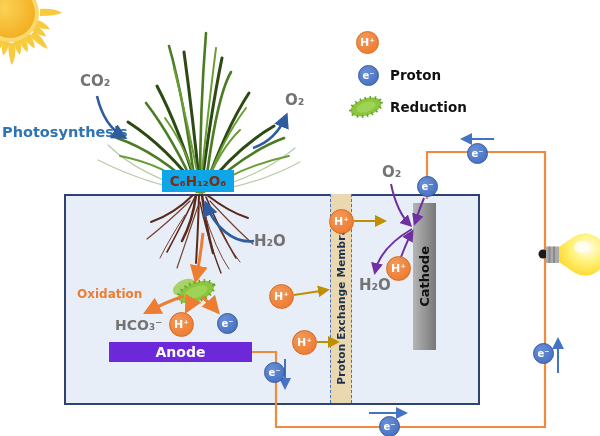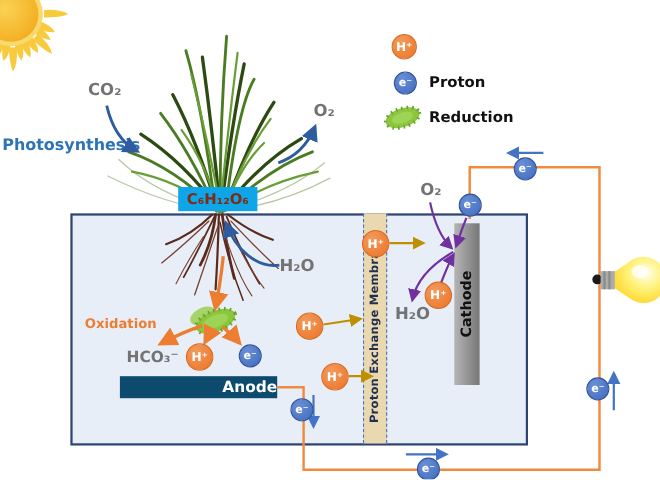--- a/index.html
+++ b/index.html
@@ -9,22 +9,22 @@
   }
   .abs{position:absolute;}
   .lbl{position:absolute;font-weight:bold;color:#737373;white-space:nowrap;line-height:1;}
   
   #tank{left:64px;top:194px;width:412px;height:207px;background:#e7eef8;border:2.5px solid #2e4370;}
   #membrane{left:330px;top:194px;width:22px;height:209px;background:#ead9b0;
     border-left:1.5px dashed #4472c4;border-right:1.5px dashed #4472c4;box-sizing:border-box;
     display:flex;align-items:center;justify-content:center;}
   #membrane .vtext{writing-mode:vertical-rl;transform:rotate(180deg);
     font-size:10.5px;font-weight:600;color:#1f3050;letter-spacing:.2px;}
-  #anode{left:109px;top:342px;width:143px;height:20px;background:#0c4a6e;
-    display:flex;align-items:center;justify-content:flex-end;color:#fff;font-weight:bold;font-size:14px;}
+  #anode{left:109px;top:342px;width:143px;height:20px;background:#6d28d9;
+    display:flex;align-items:center;justify-content:center;color:#fff;font-weight:bold;font-size:14px;}
   #cathode{left:413px;top:203px;width:23px;height:147px;
     background:linear-gradient(to right,#b5b5b5,#777);
     display:flex;align-items:center;justify-content:center;}
   #cathode .vtext{writing-mode:vertical-rl;transform:rotate(180deg);
     font-size:13px;font-weight:bold;color:#111;}
   
   .proton,.electron{position:absolute;border-radius:50%;display:flex;align-items:center;
     justify-content:center;color:#fff;font-weight:bold;z-index:6;}
   .proton{width:23px;height:23px;background:radial-gradient(circle at 35% 30%,#f29a5c,#ec7426);
     border:1px solid #d96a20;font-size:11px;}

